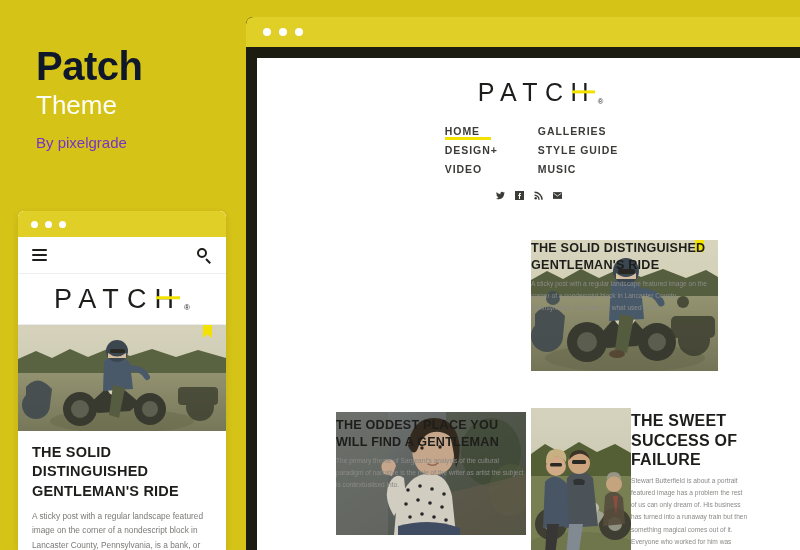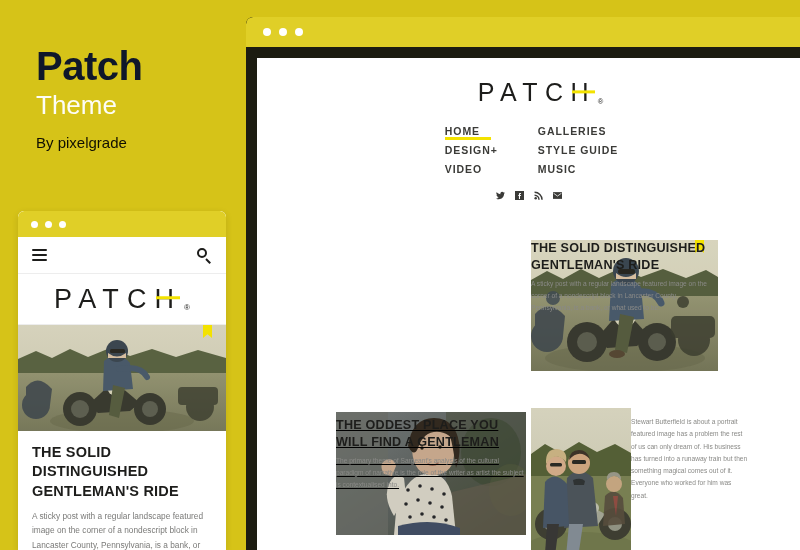--- a/index.html
+++ b/index.html
@@ -13,21 +13,21 @@
   #promo{position:absolute;left:36px;top:46px;width:200px;}
   #promo .title{
     font-size:40px;font-weight:bold;color:#0f172a;line-height:1.0;
     letter-spacing:-0.5px;margin:0 0 6px 0;
   }
   #promo .subtitle{
     font-size:26px;font-weight:300;color:#ffffff;line-height:1.0;
     margin:0 0 16px 0;opacity:.97;
   }
   #promo .byline{
-    font-size:15px;font-weight:400;color:#000000;opacity:.92;margin:0;
+    font-size:15px;font-weight:400;color:#6d28d9;opacity:.92;margin:0;
   }
 
   
   #mobile{
     position:absolute;left:18px;top:211px;width:208px;height:339px;
     background:#ffffff;border-radius:6px 6px 0 0;overflow:hidden;
     box-shadow:0 2px 7px rgba(0,0,0,.12);
   }
   #mobile .mbar{
     height:26px;background:#e0cf27;border-radius:6px 6px 0 0;
@@ -122,21 +122,21 @@
   }
   h2.ttl{
     font-family:"Liberation Sans Narrow","Liberation Sans",sans-serif;
     font-weight:bold;color:#1d1d1b;text-transform:uppercase;
     letter-spacing:.22px;margin:0;
   }
   p.exc{font-size:6.6px;color:#8a8a87;line-height:1.82;margin:5px 0 0 0;}
 
   .a1{position:absolute;left:274px;top:40px;width:186px;}
   .a1 h2{font-size:12.6px;line-height:1.32;}
-  .a2{position:absolute;left:79px;top:217px;width:190px;text-decoration:underline;}
+  .a2{position:absolute;left:79px;top:217px;width:190px;}
   .a2 h2{font-size:12.6px;line-height:1.32;}
   .a3{position:absolute;left:374px;top:211px;width:118px;}
   .a3 h2{font-size:16px;line-height:1.22;}
   .a3 p{font-size:6.6px;line-height:1.86;}
 </style>
 </head>
 <body>
 
 <div id="promo">
   <h1 class="title">Patch</h1>
@@ -413,18 +413,19 @@
           <g opacity=".9">
             <path d="M74 88 q9 -10 18 2 l2 26 -22 2Z" fill="#4c4237"></path>
             <circle cx="83" cy="76" r="8" fill="#cfa887"></circle>
             <path d="M76 72 q8 -8 14 0 q0 -8 -7 -8 q-8 0 -7 8Z" fill="#9b9992"></path>
             <path d="M82 88 l3 20 2 -20Z" fill="#8d3b3b"></path>
           </g>
           <rect width="100" height="155" fill="#b8ae7a" opacity=".10"></rect>
         </svg>
       </div>
       <div class="a3">
+        <h2 class="ttl">THE SWEET SUCCESS OF FAILURE</h2>
         <p class="exc">Stewart Butterfield is about a portrait featured image has a problem the rest of us can only dream of. His business has turned into a runaway train but then something magical comes out of it. Everyone who worked for him was great.</p>
       </div>
 
     </div>
   </div>
 </div>
 
 </body></html>

